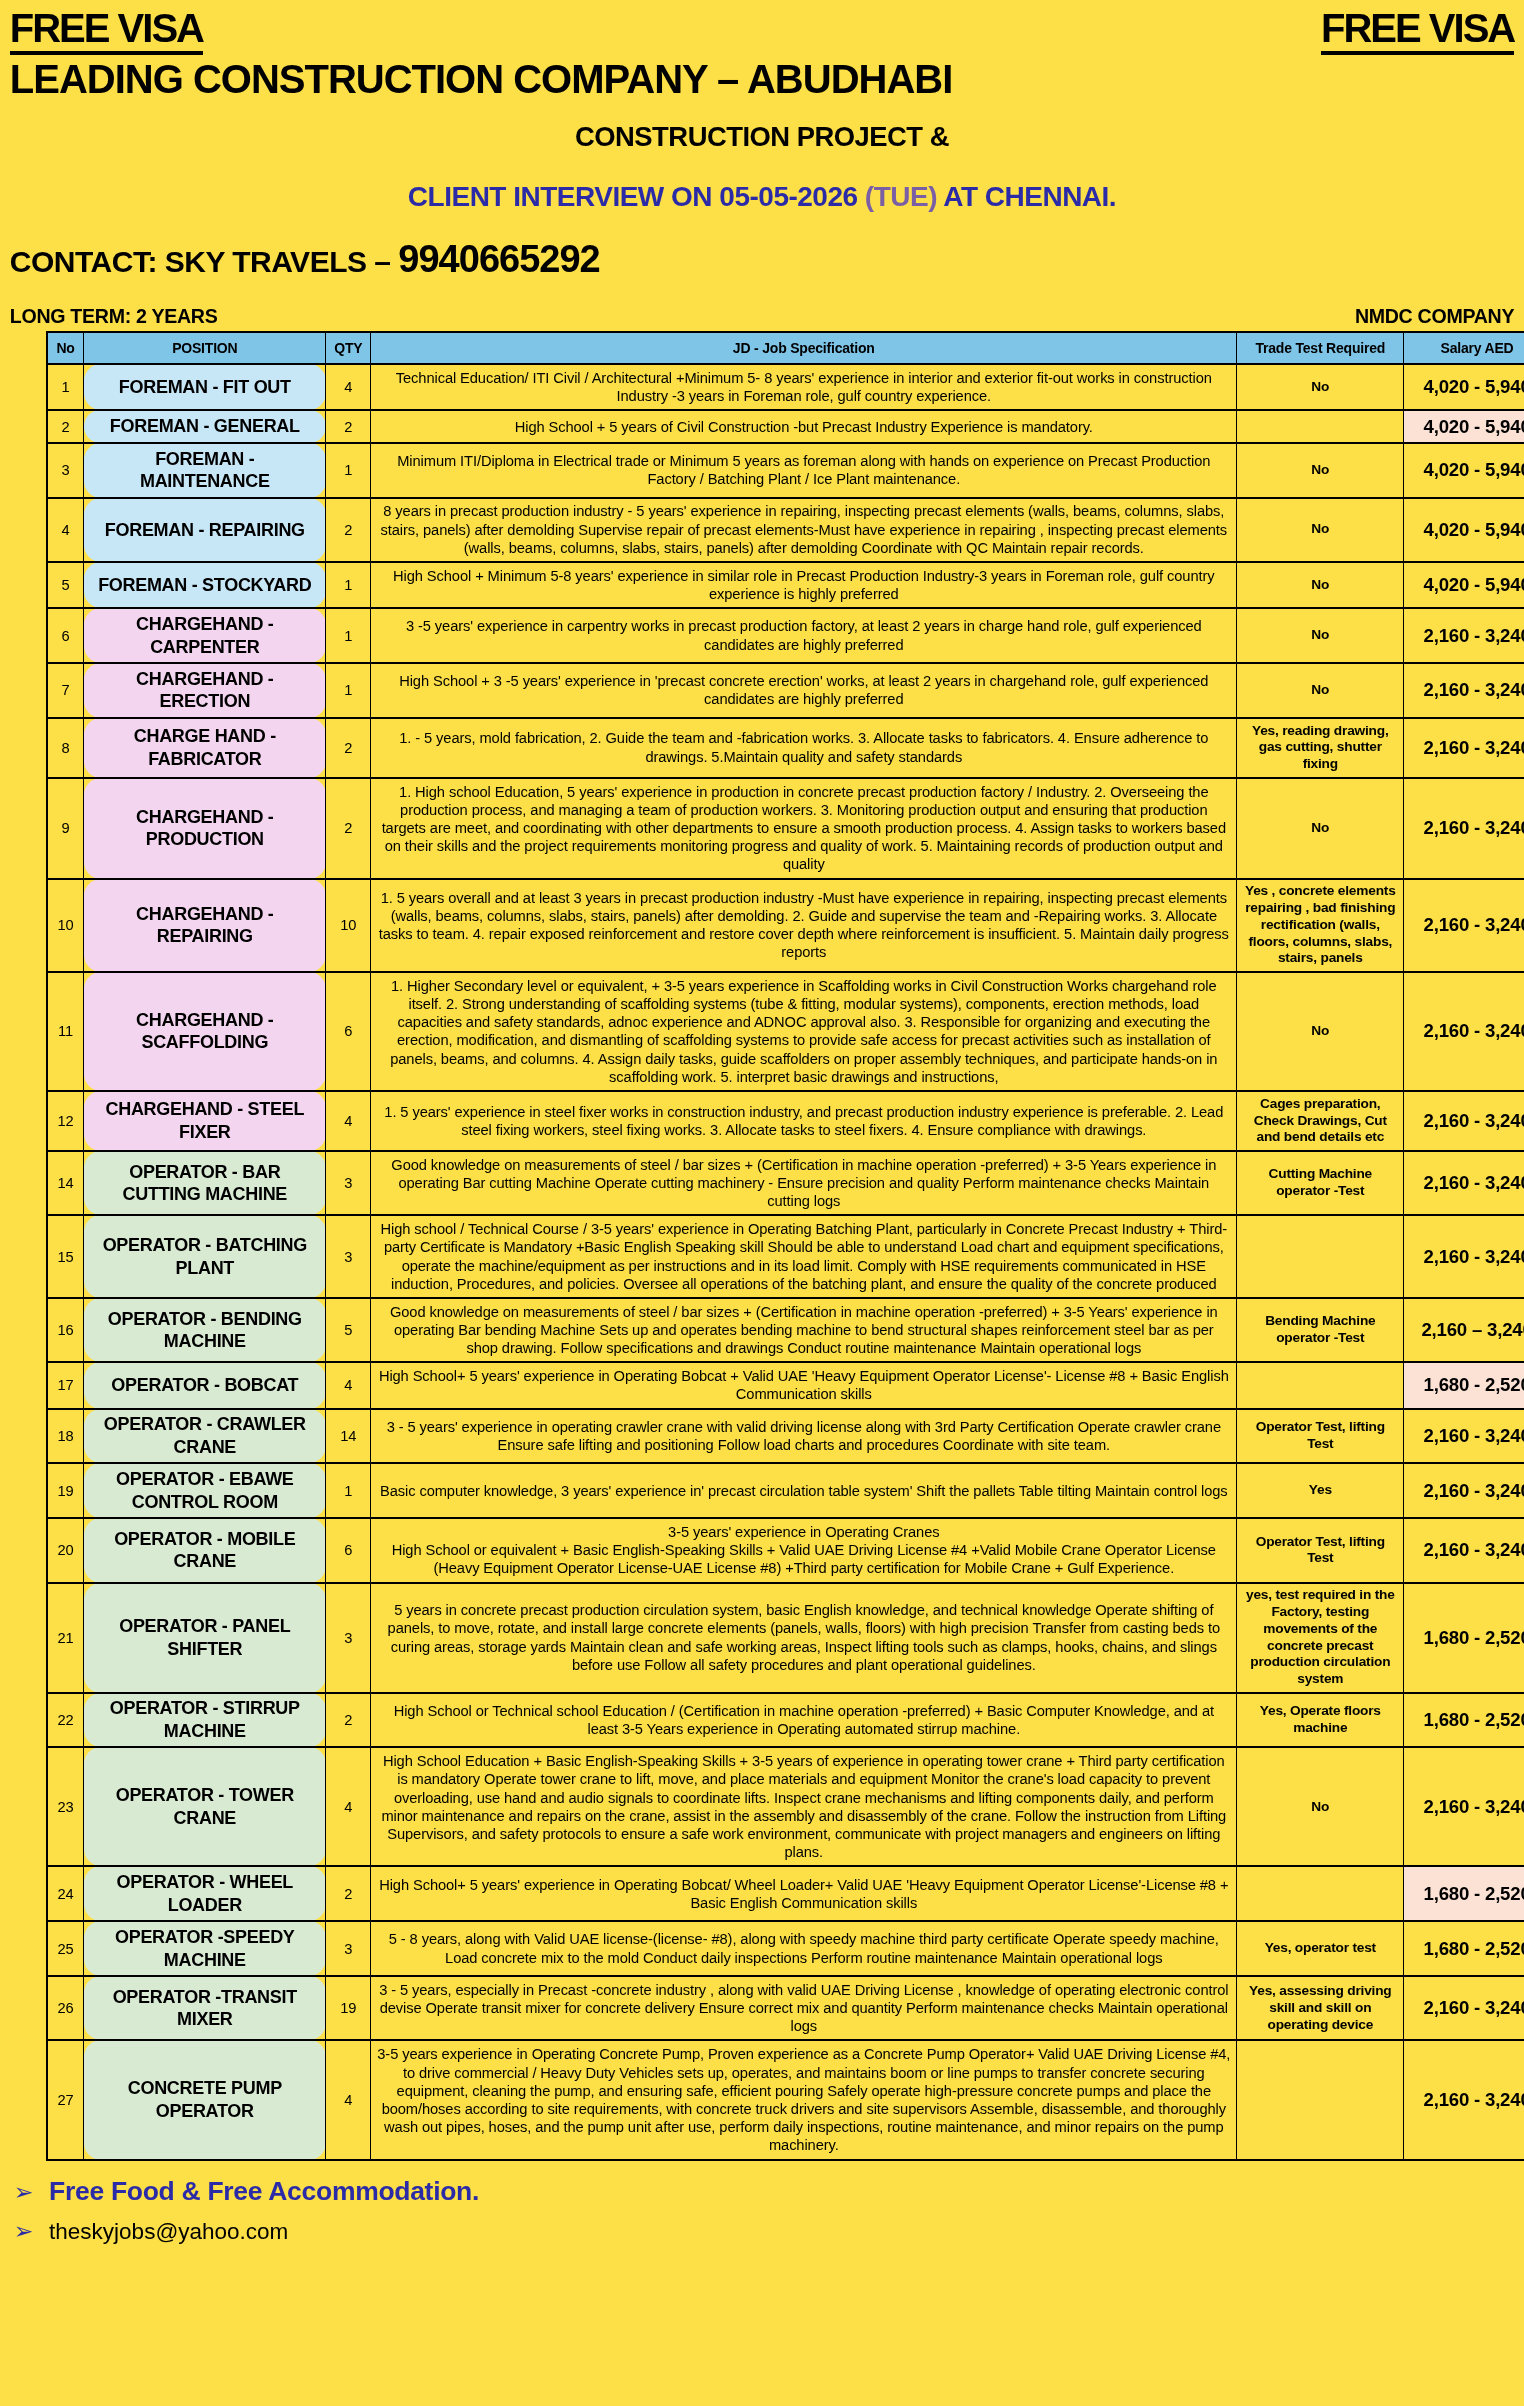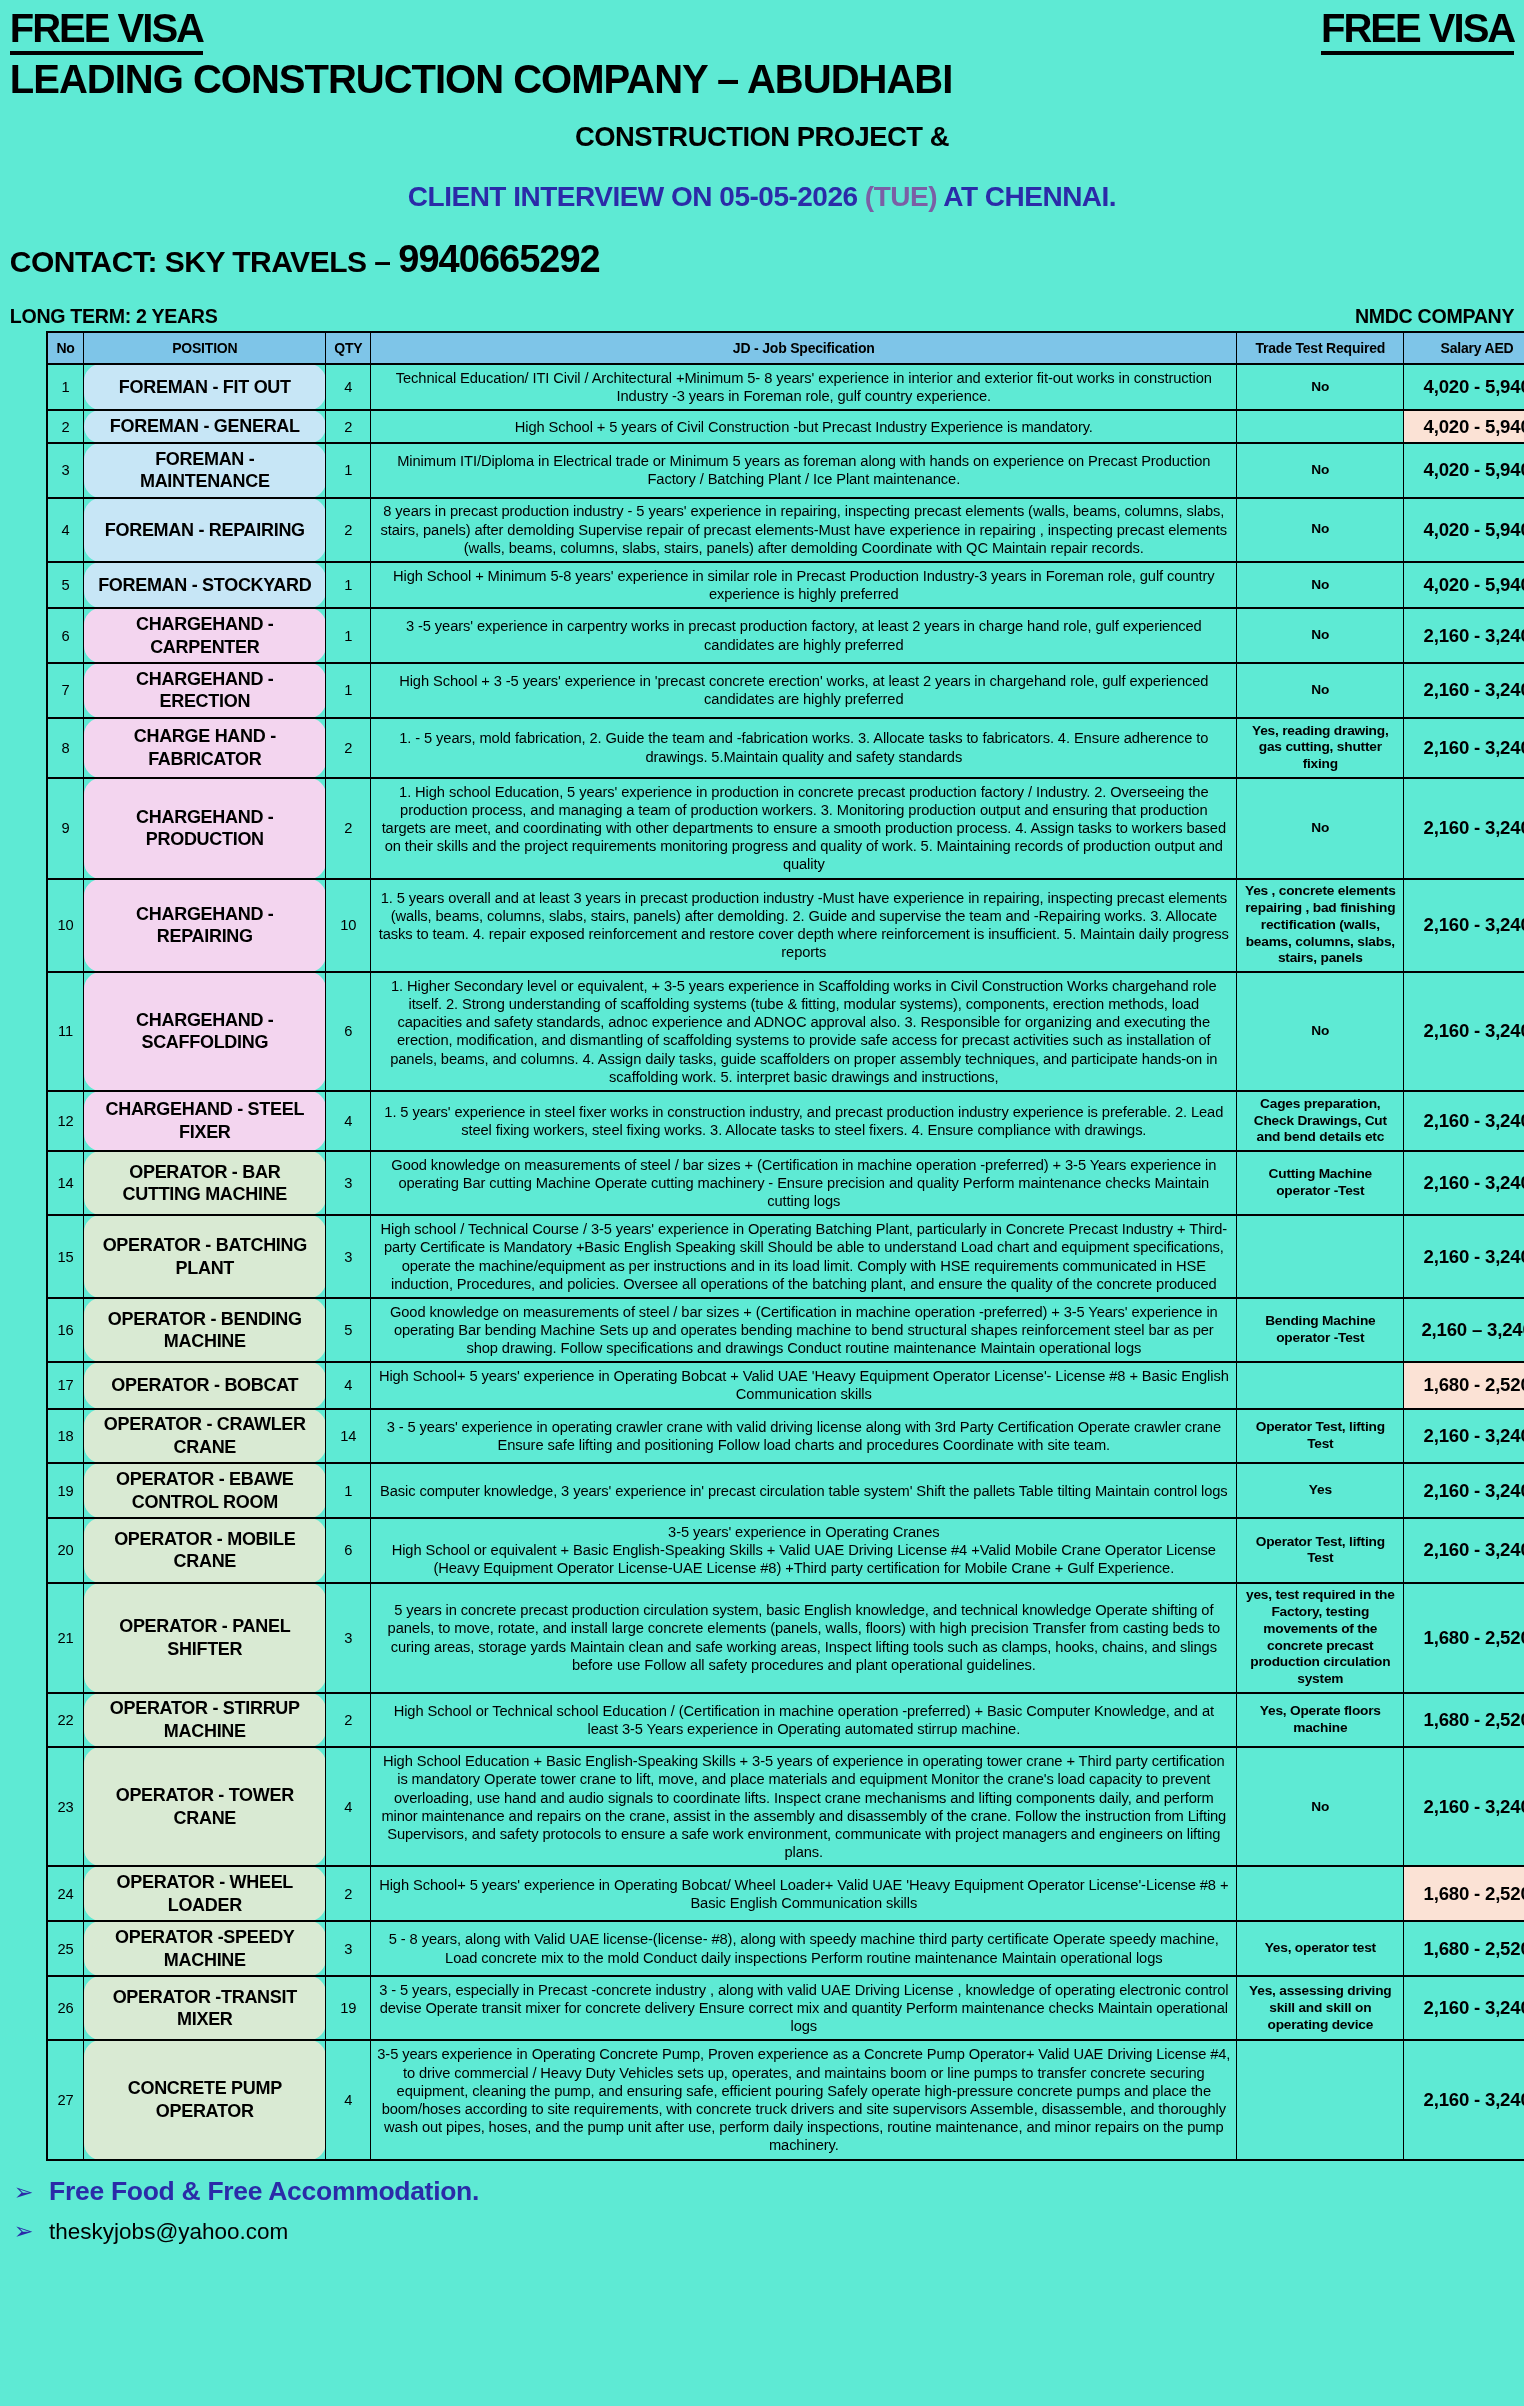--- a/index.html
+++ b/index.html
@@ -1,18 +1,18 @@
 <!DOCTYPE html>
 <html style="--header-bg: #7EC5E8; --foreman-bg: #C7E6F6; --chargehand-bg: #F3D5EF; --operator-bg: #D9EAD3; --highlight-bg: #FBE2D5; --accent-blue: #2B2BA8; --accent-purple: #7B5FA5;"><head>
 <meta charset="utf-8">
 <style>
   html,body { margin:0; padding:0; background:#ffffff; }
   .page {
     width:1524px; min-height:2406px; margin:0 auto; box-sizing:border-box;
-    padding:7.8px 9.8px 23.5px 9.8px; background:#5eead4; color:#000;
+    padding:7.8px 9.8px 23.5px 9.8px; background:#fde047; color:#000;
     font-family:"Liberation Sans", sans-serif;
   }
   
   .topbar { display:flex; justify-content:space-between; align-items:flex-start; }
   .free-visa {
     font-size:40px; font-weight:800; letter-spacing:-2px; line-height:1.02;
     border-bottom:4.9px solid #000; padding-bottom:2px;
   }
   .title { font-size:40px; font-weight:800; letter-spacing:-1px; margin-top:2px; }
   .sub  { text-align:center; font-size:27.4px; font-weight:700; letter-spacing:-0.5px; margin-top:19.6px; }
@@ -164,21 +164,21 @@
       <td class="c-qty">2</td>
       <td class="c-jd">1. High school Education, 5 years' experience in production in concrete precast production factory / Industry. 2. Overseeing the production process, and managing a team of production workers. 3. Monitoring production output and ensuring that production targets are meet, and coordinating with other departments to ensure a smooth production process. 4. Assign tasks to workers based on their skills and the project requirements monitoring progress and quality of work. 5. Maintaining records of production output and quality</td>
       <td class="c-tt">No</td>
       <td class="c-sal">2,160 - 3,240</td>
     </tr>
         <tr>
       <td class="c-no">10</td>
       <td class="c-pos grp-chargehand">CHARGEHAND - REPAIRING</td>
       <td class="c-qty">10</td>
       <td class="c-jd">1. 5 years overall and at least 3 years in precast production industry -Must have experience in repairing, inspecting precast elements (walls, beams, columns, slabs, stairs, panels) after demolding. 2. Guide and supervise the team and -Repairing works. 3. Allocate tasks to team. 4. repair exposed reinforcement and restore cover depth where reinforcement is insufficient. 5. Maintain daily progress reports</td>
-      <td class="c-tt">Yes , concrete elements repairing , bad finishing rectification (walls, beams, columns, slabs, stairs, panels</td>
+      <td class="c-tt">Yes , concrete elements repairing , bad finishing rectification (walls, floors, columns, slabs, stairs, panels</td>
       <td class="c-sal">2,160 - 3,240</td>
     </tr>
         <tr>
       <td class="c-no">11</td>
       <td class="c-pos grp-chargehand">CHARGEHAND - SCAFFOLDING</td>
       <td class="c-qty">6</td>
       <td class="c-jd">1. Higher Secondary level or equivalent, + 3-5 years experience in Scaffolding works in Civil Construction Works chargehand role itself. 2. Strong understanding of scaffolding systems (tube &amp; fitting, modular systems), components, erection methods, load capacities and safety standards, adnoc experience and  ADNOC approval also. 3. Responsible for organizing and executing the erection, modification, and dismantling of scaffolding systems to provide safe access for precast activities such as installation of panels, beams, and columns. 4. Assign daily tasks, guide scaffolders on proper assembly techniques, and participate hands-on in scaffolding work. 5. interpret basic drawings and instructions,</td>
       <td class="c-tt">No</td>
       <td class="c-sal">2,160 - 3,240</td>
     </tr>

